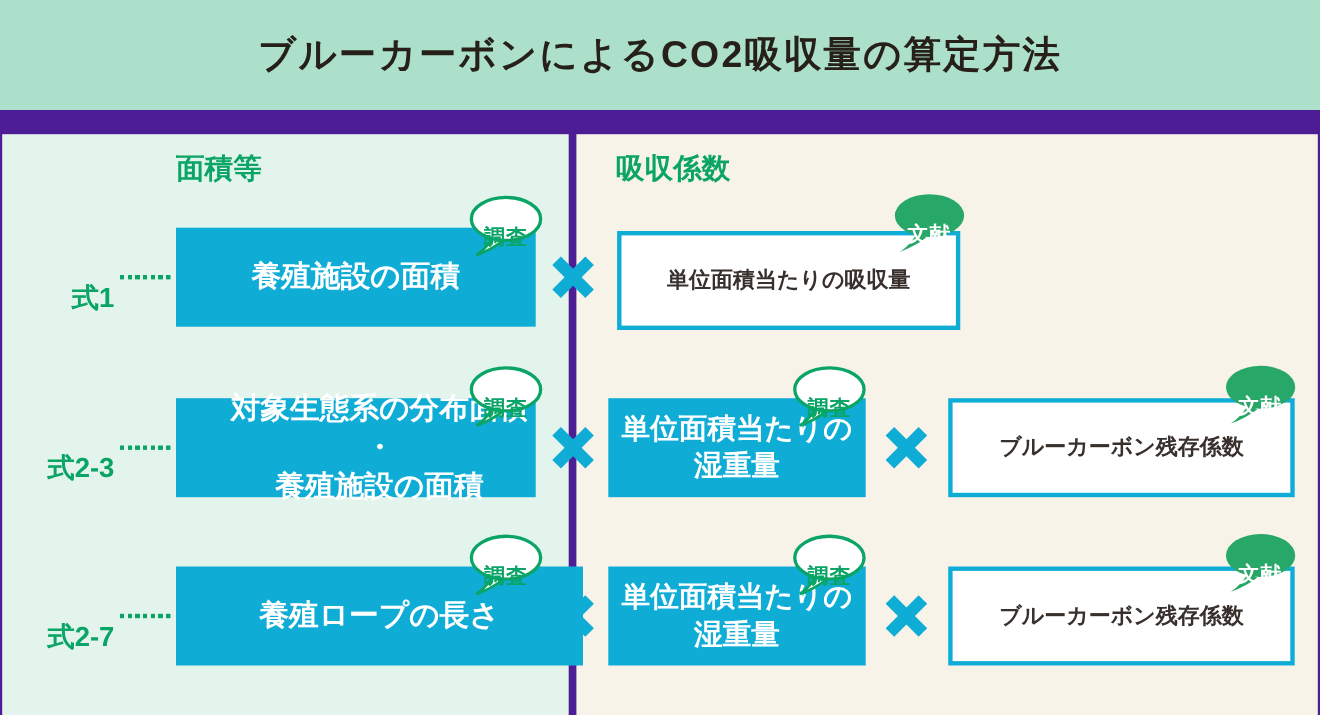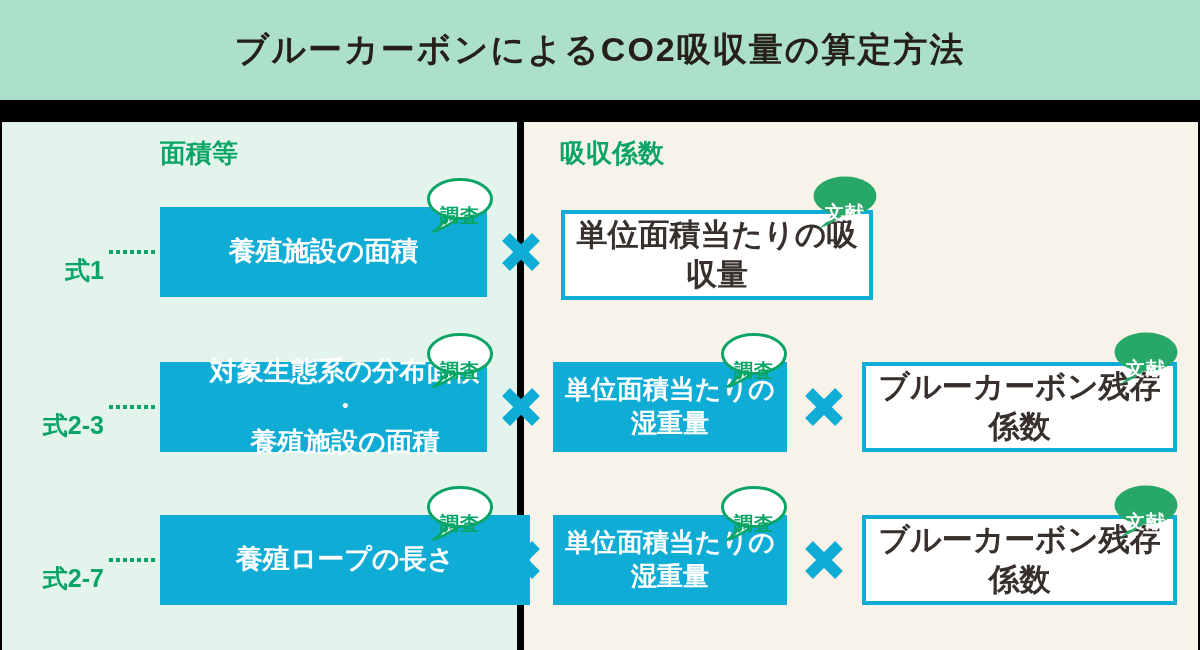--- a/index.html
+++ b/index.html
@@ -1,18 +1,18 @@
 <!DOCTYPE html>
 <html><head>
 <meta charset="utf-8">
 <style>
   * { margin:0; padding:0; box-sizing:border-box; }
   html,body { background:#ffffff; }
   body { font-family:"Liberation Sans","DejaVu Sans",sans-serif; }
-  .stage { position:relative; width:1200px; height:650px; background:#000000; overflow:hidden; }
+  .stage { position:relative; width:1200px; height:650px; background:#4c1d95; overflow:hidden; }
 
   
   .header-band { position:absolute; left:0; top:0; width:1200px; height:100px;
     background:#ace0cb; display:flex; align-items:center; justify-content:center; }
   .page-title { font-size:34px; font-weight:bold; color:#262019; letter-spacing:2px; }
 
   
   .panel { position:absolute; top:122px; height:528px; }
   .panel-left  { left:2px;   width:515px; background:#e3f4ec; }
   .panel-right { left:524px; width:674px; background:#f8f3e9; }
@@ -24,21 +24,21 @@
   .row-label { position:absolute; left:20px; width:84px; text-align:right;
     font-size:25px; font-weight:bold; color:#0aa566;margin-top:15px; }
   .leader { position:absolute; left:109px; width:46px; height:4px;
     background-image:repeating-linear-gradient(90deg,#0aa566 0 4px,transparent 4px 7px); }
 
   
   .fbox { position:absolute; height:90px; display:flex; flex-direction:column;
     align-items:center; justify-content:center; text-align:center; line-height:1.3; }
   .fbox-solid { background:#0facd6; color:#ffffff; font-weight:bold; font-size:27px; }
   .fbox-outline { background:#ffffff; border:4px solid #0facd6; color:#38302d;
-    font-weight:bold; font-size:31px; }
+    font-weight:bold; font-size:20px; }
 
   
   .mult { position:absolute; width:44px; height:44px; }
   .mult svg { display:block; width:44px; height:44px; }
   .mult line { stroke:#0facd6; stroke-width:11; }
 
   
   .badge { position:absolute; width:70px; height:56px; }
   .badge svg { position:absolute; left:0; top:0; width:70px; height:56px; }
   .badge .badge-label { position:absolute; left:0; top:20px; width:70px; height:38px;

